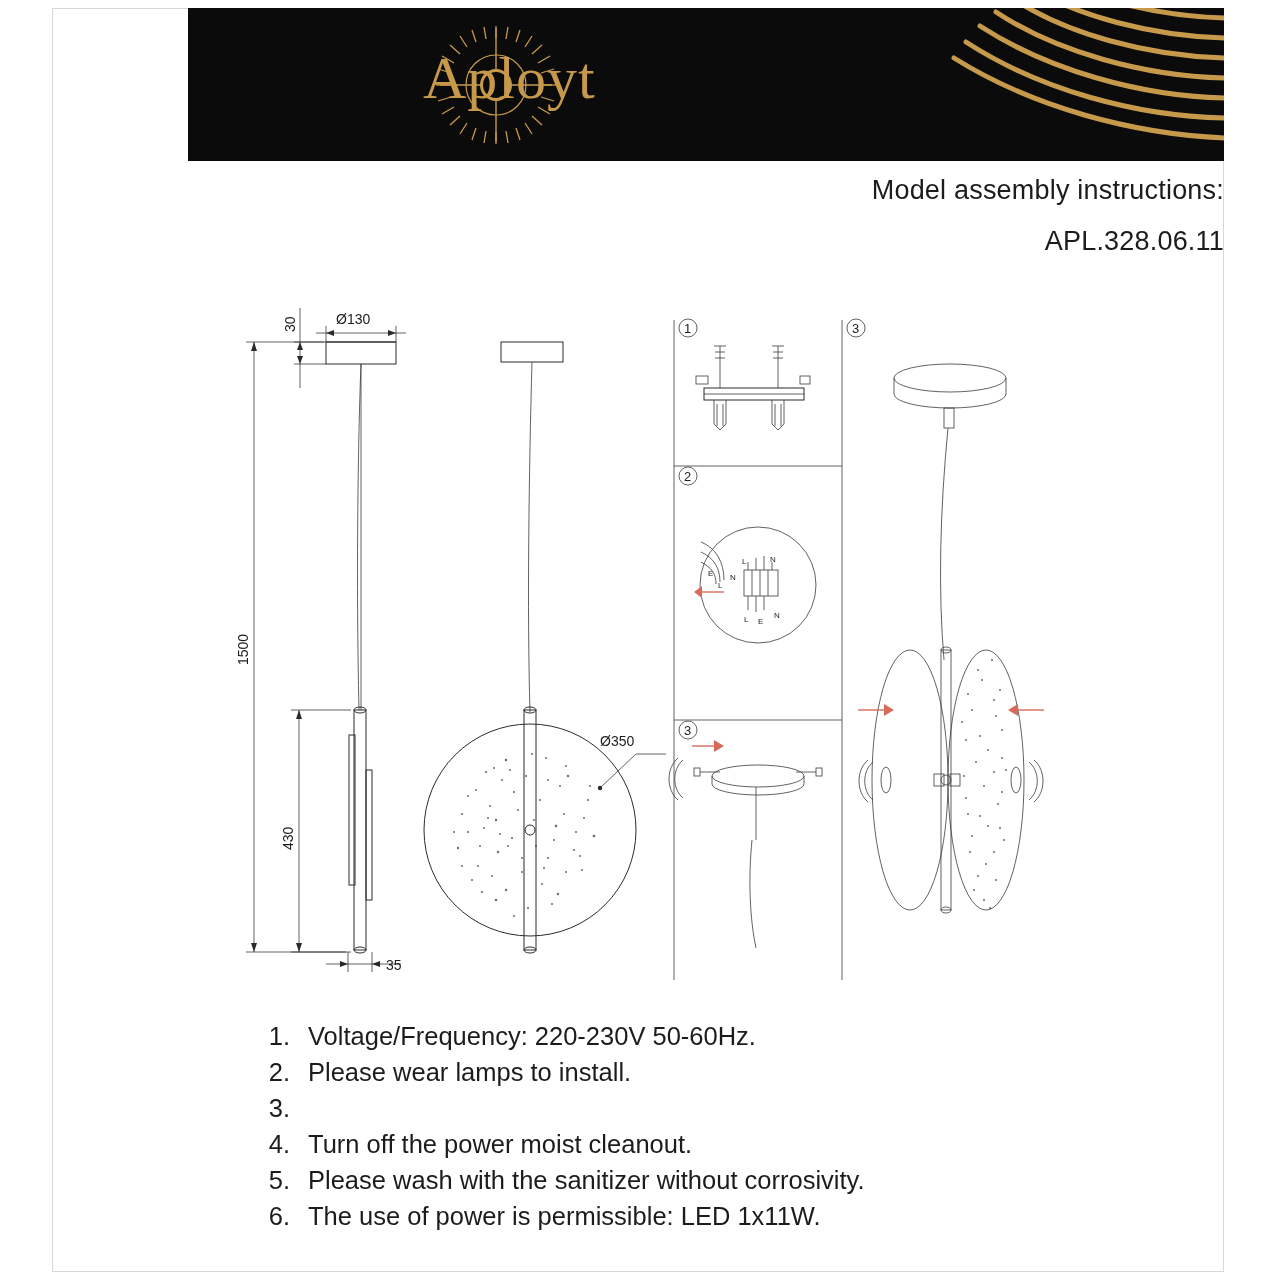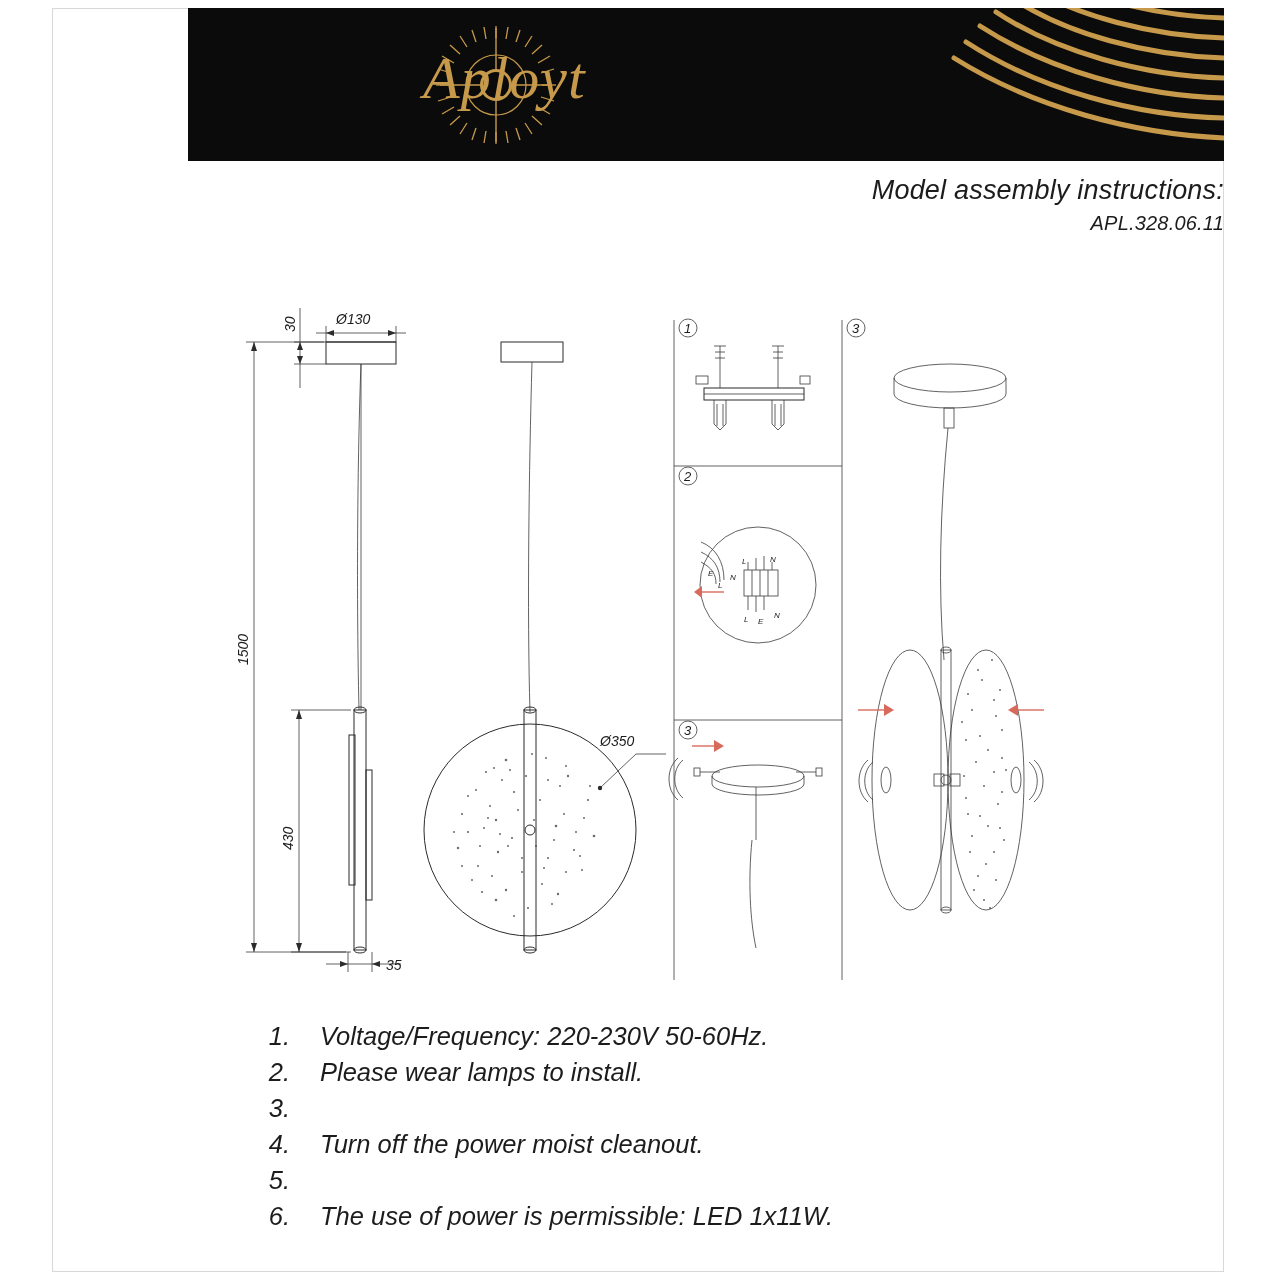--- a/index.html
+++ b/index.html
@@ -13,21 +13,20 @@
     font-family: "Liberation Sans", sans-serif;
     color: #1a1a1a;
     position: relative;
     overflow: hidden;
   }
   .page {
     position: absolute;
     left: 0; top: 0;
     width: 1280px;
     height: 1128px;
-    font-style: italic;
   }
   .page-border {
     position: absolute;
     left: 52px;
     top: 8px;
     width: 1172px;
     height: 1264px;
     border: 1px solid #d8d8d8;
     box-sizing: border-box;
   }
@@ -74,22 +73,22 @@
     top: 175px;
     width: 1036px;
     text-align: right;
   }
   .title-line1 {
     font-size: 27px;
     color: #1c1c1c;
     letter-spacing: .2px;
   }
   .title-line2 {
-    margin-top: 6px;
-    font-size: 20px;
+    margin-top: 20px;
+    font-size: 27px;
     color: #1c1c1c;
     letter-spacing: .2px;
   }
 
   
   .drawing {
     position: absolute;
     left: 196px;
     top: 280px;
     width: 1036px;
@@ -109,21 +108,21 @@
     font-size: 25.5px;
     line-height: 36px;
     color: #1c1c1c;
   }
   .note-num {
     width: 40px;
     text-align: right;
     flex: 0 0 auto;
   }
   .note-text {
-    margin-left: 30px;
+    margin-left: 18px;
   }
 
   svg { display: block; }
   .ln { stroke: #2b2b2b; fill: none; stroke-width: 1; }
   .ln-thin { stroke: #3a3a3a; fill: none; stroke-width: .8; }
   .dimtxt { font-family: "Liberation Sans", sans-serif; font-size: 14px; fill: #1c1c1c; }
   .steptxt { font-family: "Liberation Sans", sans-serif; font-size: 13px; fill: #1c1c1c; }
   .tinytxt { font-family: "Liberation Sans", sans-serif; font-size: 8px; fill: #1c1c1c; }
 </style>
 </head>
@@ -545,20 +544,21 @@
     </div>
     <div class="note-row">
       <span class="note-num">3.</span>
     </div>
     <div class="note-row">
       <span class="note-num">4.</span>
       <span class="note-text">Turn off the power moist cleanout.</span>
     </div>
     <div class="note-row">
       <span class="note-num">5.</span>
+      <span class="note-text">Please wash with the sanitizer without corrosivity.</span>
     </div>
     <div class="note-row">
       <span class="note-num">6.</span>
       <span class="note-text">The use of power is permissible: LED 1x11W.</span>
     </div>
   </div>
 
 </div>
 
 </body></html>

